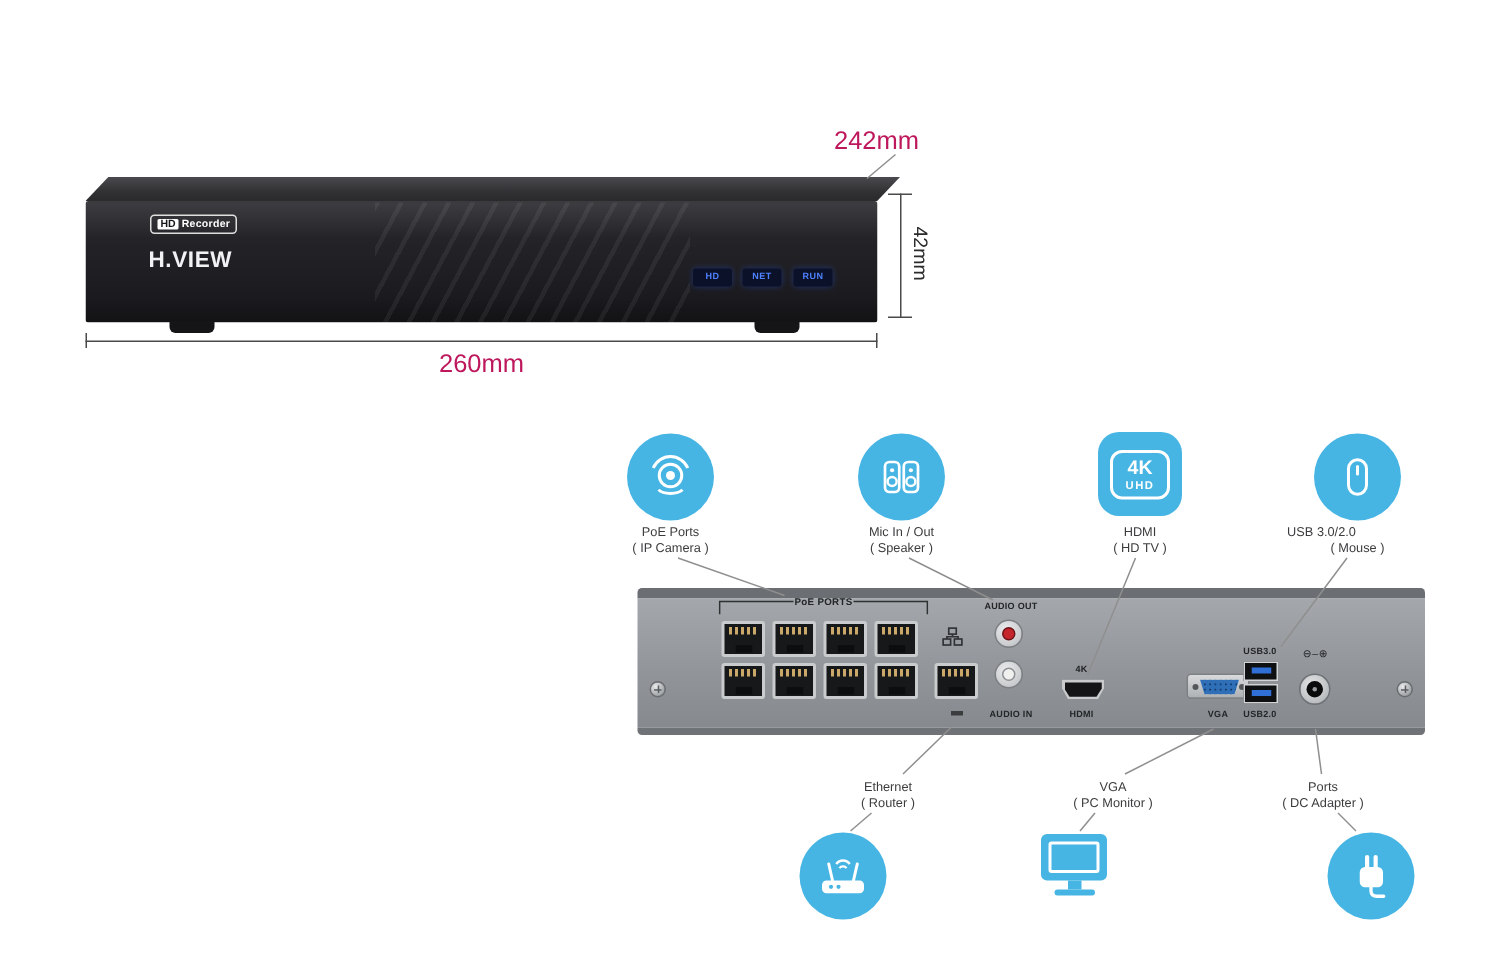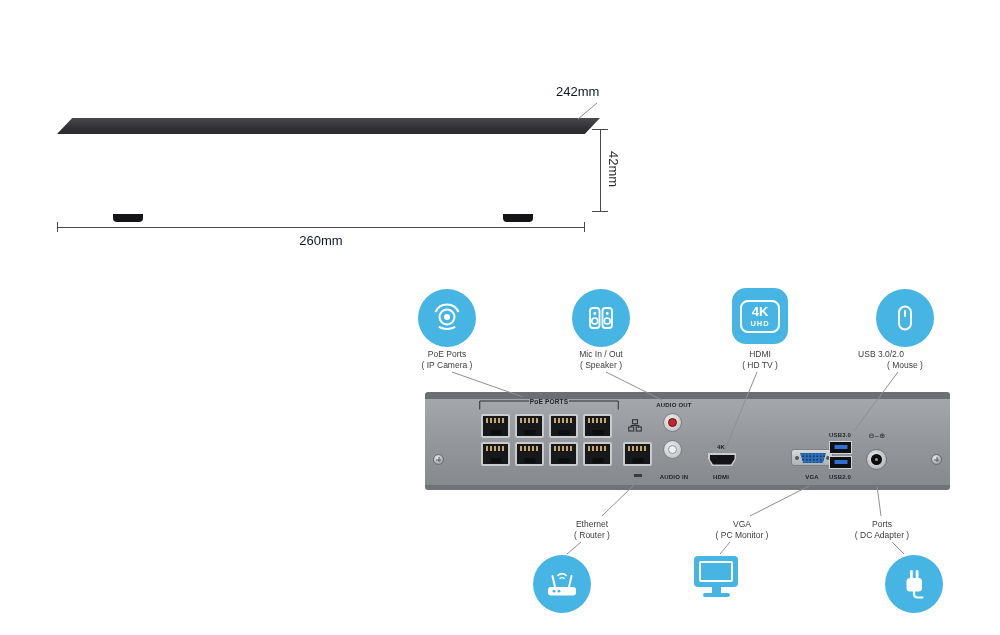--- a/index.html
+++ b/index.html
@@ -20,21 +20,21 @@
          border-radius:3px;padding:2px 4px;}
   .badge-hd{background:#ffffff;color:#17171a;font-size:7px;font-weight:800;padding:0 2px;border-radius:1px;}
   .badge-rec{color:#ffffff;font-size:7px;font-weight:600;letter-spacing:0.2px;}
   .brand{font-size:15px;font-weight:800;color:#f2f2f4;letter-spacing:0.4px;}
   .led{width:26px;height:12px;background:#0a1128;border-radius:2px;display:flex;align-items:center;
        justify-content:center;font-size:6px;font-weight:700;color:#4f82ff;letter-spacing:0.3px;
        box-shadow:0 0 4px rgba(40,90,255,0.35);}
   .foot{width:30px;height:8px;background:#151517;border-radius:0 0 4px 4px;}
 
   
-  .dim-text{font-size:13px;color:#0f172a;}
+  .dim-text{font-size:17px;color:#be185d;}
   .dim-line{background:#4a4a4a;}
   .dim-text-v{font-size:13px;color:#2b2b2b;writing-mode:vertical-rl;}
 
   
   .blue-circle{width:58px;height:58px;border-radius:50%;background:#47B5E4;display:flex;
                align-items:center;justify-content:center;}
   .blue-tile{width:56px;height:56px;border-radius:14px;background:#47B5E4;display:flex;
              align-items:center;justify-content:center;}
   .uhd-frame{border:2px solid #fff;border-radius:8px;padding:3px 8px;text-align:center;color:#fff;}
   .uhd-4k{font-size:13px;font-weight:800;line-height:14px;}
@@ -88,20 +88,31 @@
                  font-weight:700;color:#232527;letter-spacing:0.2px;white-space:nowrap;}
 </style>
 </head>
 <body>
 
 <div class="canvas">
 
 
   <div class="abs" style="left:55px;top:112px;width:550px;height:122px;">
     <div class="abs top-face" style="left:2px;top:6px;width:543px;height:16px;"></div>
+    <div class="abs front-face" style="left:2px;top:22px;width:528px;height:80px;">
+      <div class="abs stripes" style="left:193px;top:0;width:210px;height:80px;"></div>
+      <div class="abs badge" style="left:43px;top:8px;">
+        <span class="badge-hd">HD</span>
+        <span class="badge-rec">Recorder</span>
+      </div>
+      <div class="abs brand" style="left:42px;top:30px;">H.VIEW</div>
+      <div class="abs led" style="left:405px;top:44px;">HD</div>
+      <div class="abs led" style="left:438px;top:44px;">NET</div>
+      <div class="abs led" style="left:472px;top:44px;">RUN</div>
+    </div>
     <div class="abs foot" style="left:58px;top:102px;"></div>
     <div class="abs foot" style="left:448px;top:102px;"></div>
   </div>
 
   <div class="abs dim-text" style="left:556px;top:84px;">242mm</div>
 
   <div class="abs dim-line" style="left:592px;top:129px;width:16px;height:1px;"></div>
   <div class="abs dim-line" style="left:600px;top:129px;width:1px;height:83px;"></div>
   <div class="abs dim-line" style="left:592px;top:211px;width:16px;height:1px;"></div>
   <div class="abs dim-text-v" style="left:606px;top:151px;">42mm</div>

